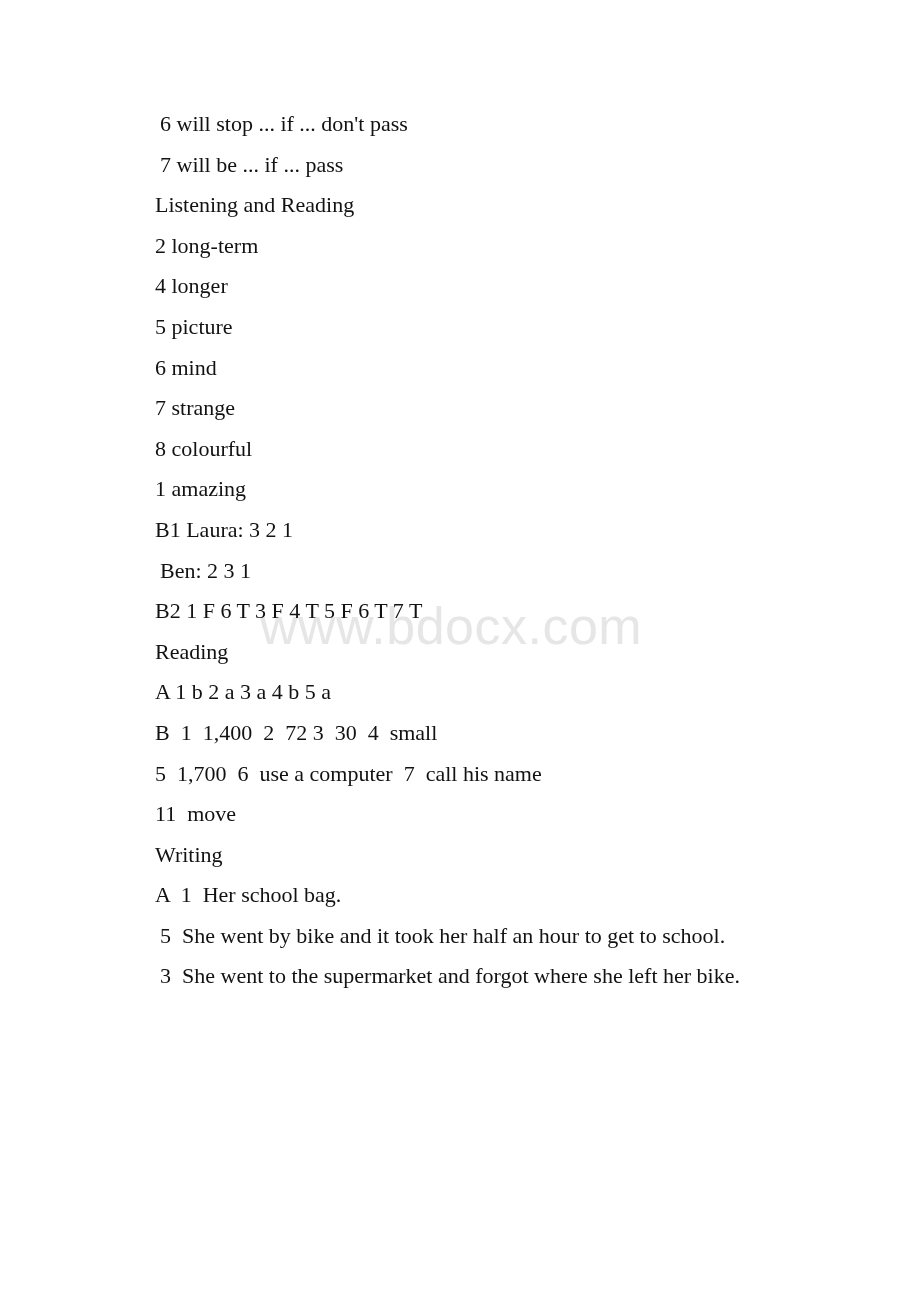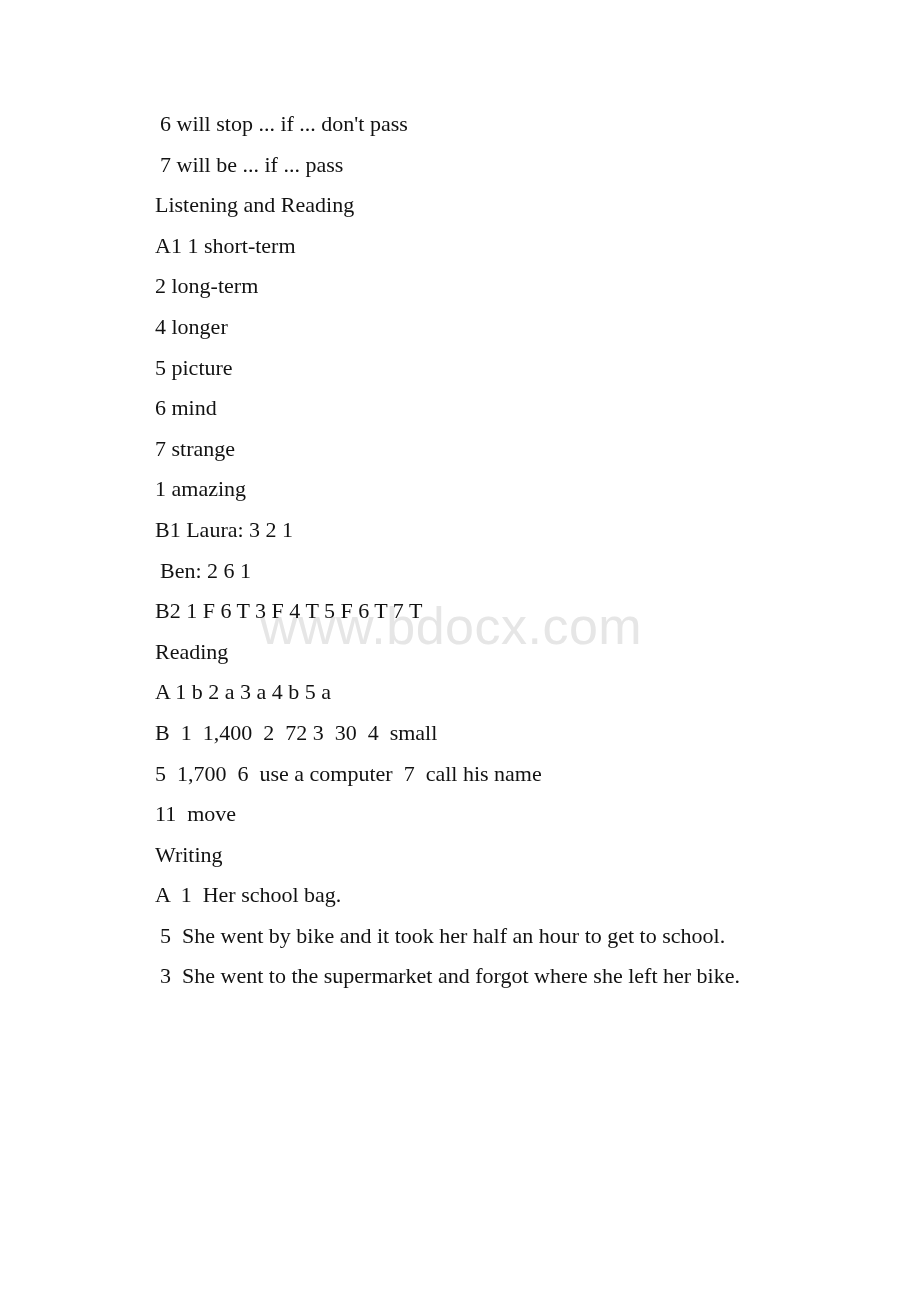--- a/index.html
+++ b/index.html
@@ -72,29 +72,29 @@
 
 <div id="page">
 
   <div id="watermark">www.bdocx.com</div>
 
   <div id="content">
 
   <div class="line indent">6 will stop ... if ... don't pass</div>
       <div class="line indent">7 will be ... if ... pass</div>
       <div class="line">Listening and Reading</div>
-      <div class="line">A1 1 short-term</div>
       <div class="line">2 long-term</div>
       <div class="line">4 longer</div>
       <div class="line">5 picture</div>
       <div class="line">6 mind</div>
       <div class="line">7 strange</div>
+      <div class="line">8 colourful</div>
       <div class="line">1 amazing</div>
       <div class="line">B1 Laura: 3 2 1</div>
-      <div class="line indent">Ben: 2 6 1</div>
+      <div class="line indent">Ben: 2 3 1</div>
       <div class="line">B2 1 F 6 T 3 F 4 T 5 F 6 T 7 T</div>
       <div class="line">Reading</div>
       <div class="line">A 1 b 2 a 3 a 4 b 5 a</div>
       <div class="line">B  1  1,400  2  72 3  30  4  small</div>
       <div class="line">5  1,700  6  use a computer  7  call his name</div>
       <div class="line">11  move</div>
       <div class="line">Writing</div>
       <div class="line">A  1  Her school bag.</div>
       <div class="line indent">5  She went by bike and it took her half an hour to get to school.</div>
       <div class="line indent">3  She went to the supermarket and forgot where she left her bike.</div>

